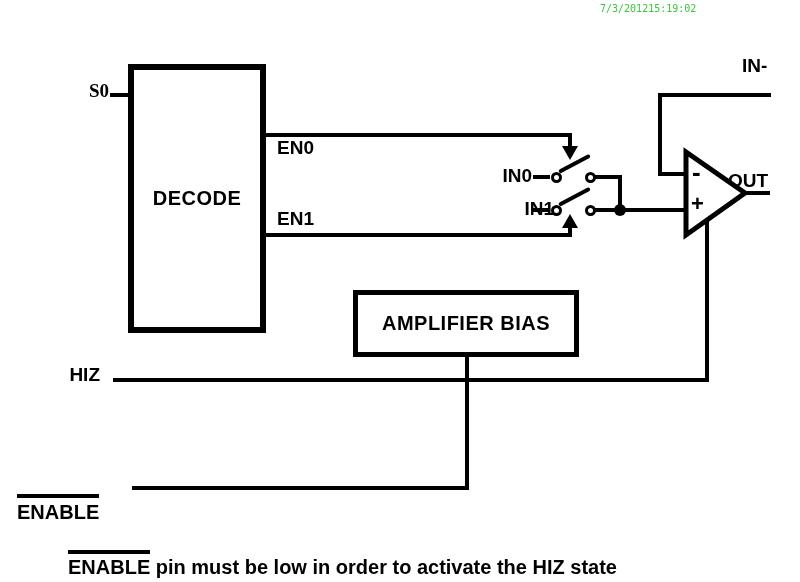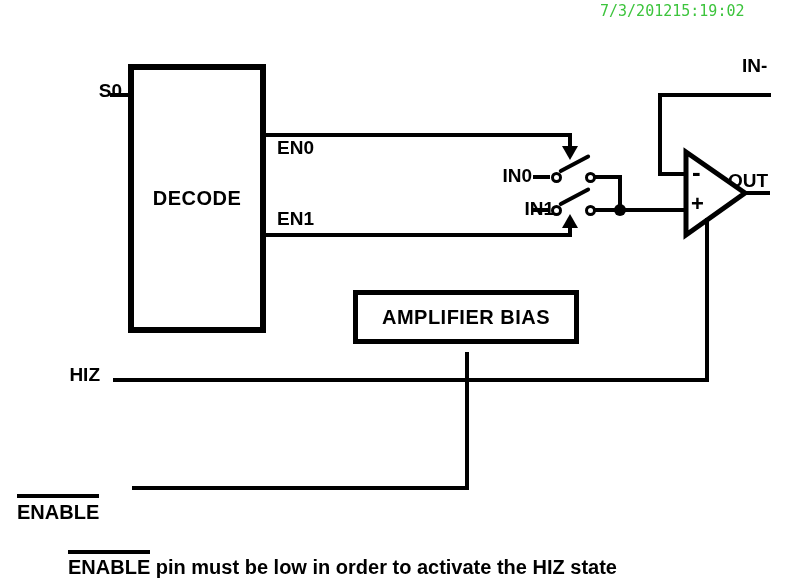--- a/index.html
+++ b/index.html
@@ -33,41 +33,41 @@
     border-left:8px solid transparent; border-right:8px solid transparent;
     border-top:14px solid #000;
   }
   .arrow-up {
     position:absolute; width:0; height:0;
     border-left:8px solid transparent; border-right:8px solid transparent;
     border-bottom:14px solid #000;
   }
   #timestamp {
     position:absolute; left:600px; top:4px;
-    font-family:"DejaVu Sans Mono", monospace; font-size:15px;
+    font-family:"DejaVu Sans Mono", monospace; font-size:10px;
     color:#3dc43d; letter-spacing:0px; line-height:1;
   }
   .opamp-sign { position:absolute; font-weight:bold; color:#000; line-height:1; }
   .overlined { border-top:4px solid #000; padding-top:3px; display:inline-block;margin-top:20px; }
   #enable-label { position:absolute; left:17px; top:474px; font-weight:bold; font-size:20px; color:#000; }
   #caption {
     position:absolute; left:68px; top:530px; font-weight:bold; font-size:20px;
     color:#000; white-space:nowrap;
   }
   #caption .overlined { border-top:4px solid #000; padding-top:2px; }
   svg { position:absolute; display:block; }
 </style>
 </head>
 <body>
 
 <div id="canvas">
 
   <div id="timestamp">7/3/201215:19:02</div>
 
-  <div class="label r" style="left:72px; top:81px; width:50px;">S0</div>
+  <div class="label r" style="left:59px; top:81px; width:50px;font-family:Liberation Serif, serif;">S0</div>
   <div class="wire" style="left:110px; top:93px; width:20px; height:4px;"></div>
 
   <div class="box" style="left:128px; top:64px; width:138px; height:269px;">
     <span>DECODE</span>
   </div>
 
   <div class="label" style="left:277px; top:110px;margin-top:28px;">EN0</div>
   <div class="wire" style="left:266px; top:133px; width:306px; height:4px;"></div>
   <div class="wire" style="left:568px; top:135px; width:4px; height:12px;"></div>
   <div class="arrow-down" style="left:562px; top:146px;"></div>
@@ -103,21 +103,21 @@
   </svg>
   <div class="opamp-sign" style="left:692px; top:159px; font-size:26px;">-</div>
   <div class="opamp-sign" style="left:691px; top:193px; font-size:22px;">+</div>
   <div class="label" style="left:728px; top:171px;">OUT</div>
   <div class="wire" style="left:743px; top:191px; width:27px; height:4px;"></div>
   <div class="wire" style="left:705px; top:218px; width:4px; height:164px;"></div>
 
   <div class="label r" style="left:48px; top:365px; width:52px;">HIZ</div>
   <div class="wire" style="left:113px; top:378px; width:596px; height:4px;"></div>
 
-  <div class="box" style="left:353px; top:290px; width:226px; height:54px; border-width:5px;">
+  <div class="box" style="left:353px; top:290px; width:226px; height:67px; border-width:5px;">
     <span>AMPLIFIER BIAS</span>
   </div>
   <div class="wire" style="left:465px; top:352px; width:4px; height:138px;"></div>
 
   <div id="enable-label">
     <span class="overlined">ENABLE</span>
   </div>
   <div class="wire" style="left:132px; top:486px; width:337px; height:4px;"></div>
 
   <div id="caption">

